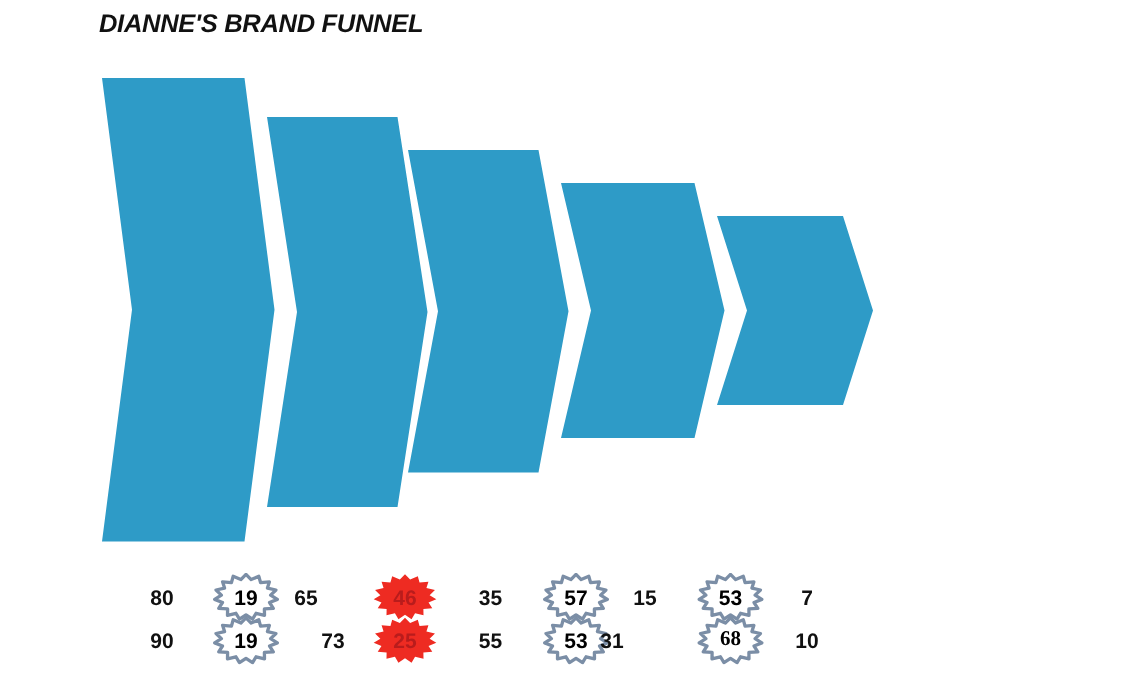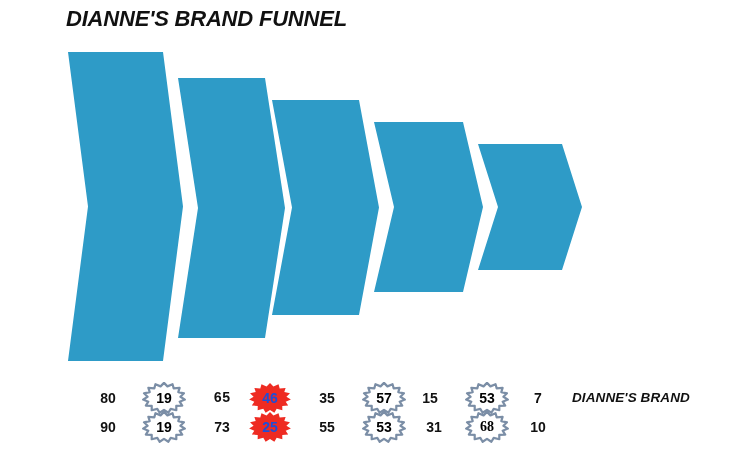--- a/index.html
+++ b/index.html
@@ -20,21 +20,21 @@
     left: 0; top: 0;
     width: 750px;
     height: 449px;
   }
 
   
   #chart-title {
     position: absolute;
     left: 66px;
     top: 6px;
-    font-size: 22px;
+    font-size: 17px;
     font-weight: bold;
     font-style: italic;
     letter-spacing: -0.2px;
     color: #111111;
     white-space: nowrap;
   }
 
   
   #funnel-area {
     position: absolute;
@@ -115,21 +115,21 @@
     top: 0;
     width: 46px;
     height: 32px;
     line-height: 32px;
     text-align: center;
     font-size: 14px;
     font-weight: bold;
     color: #000000;
   }
   .burst-text.filled {
-    color: #1d4ed8;
+    color: #b91c1c;
   }
 
   .series-label {
     position: absolute;
     left: 572px;
     top: 0;
     height: 28px;
     line-height: 28px;
     font-size: 13.5px;
     font-weight: bold;
@@ -163,21 +163,21 @@
 
   <div id="data-table">
     <div class="data-row" id="data-row-0">
         <div class="plain-value" style="left: 88px;">80</div>
         <div class="burst-cell" style="left: 141px;">
           <svg class="burst-svg" width="46" height="32" viewBox="0 0 46 32">
             <path d="M23.00 0.88 L26.43 4.38 L31.54 2.19 L32.70 6.39 L38.61 5.88 L37.29 10.06 L42.97 11.33 L39.41 14.76 L43.88 17.58 L38.69 19.67 L41.19 23.56 L35.26 23.95 L35.34 28.23 L29.71 26.85 L27.37 30.79 L23.00 27.88 L18.63 30.79 L16.29 26.85 L10.66 28.23 L10.74 23.95 L4.81 23.56 L7.31 19.67 L2.12 17.58 L6.59 14.76 L3.03 11.33 L8.71 10.06 L7.39 5.88 L13.30 6.39 L14.46 2.19 L19.57 4.38 Z" class="burst-outline-shape" fill="#ffffff" stroke="#7b8ea6"></path>
           </svg>
           <div class="burst-text">19</div>
         </div>
-        <div class="plain-value" style="left: 202px; font-family: Liberation Mono, monospace;">65</div>
+        <div class="plain-value" style="left: 184px;">65</div>
         <div class="burst-cell" style="left: 247px;">
           <svg class="burst-svg" width="46" height="32" viewBox="0 0 46 32">
             <path d="M23.00 0.88 L26.43 4.38 L31.54 2.19 L32.70 6.39 L38.61 5.88 L37.29 10.06 L42.97 11.33 L39.41 14.76 L43.88 17.58 L38.69 19.67 L41.19 23.56 L35.26 23.95 L35.34 28.23 L29.71 26.85 L27.37 30.79 L23.00 27.88 L18.63 30.79 L16.29 26.85 L10.66 28.23 L10.74 23.95 L4.81 23.56 L7.31 19.67 L2.12 17.58 L6.59 14.76 L3.03 11.33 L8.71 10.06 L7.39 5.88 L13.30 6.39 L14.46 2.19 L19.57 4.38 Z" class="burst-filled-shape" fill="#ee2b22"></path>
           </svg>
           <div class="burst-text filled">46</div>
         </div>
         <div class="plain-value" style="left: 307px;">35</div>
         <div class="burst-cell" style="left: 361px;">
           <svg class="burst-svg" width="46" height="32" viewBox="0 0 46 32">
             <path d="M23.00 0.88 L26.43 4.38 L31.54 2.19 L32.70 6.39 L38.61 5.88 L37.29 10.06 L42.97 11.33 L39.41 14.76 L43.88 17.58 L38.69 19.67 L41.19 23.56 L35.26 23.95 L35.34 28.23 L29.71 26.85 L27.37 30.79 L23.00 27.88 L18.63 30.79 L16.29 26.85 L10.66 28.23 L10.74 23.95 L4.81 23.56 L7.31 19.67 L2.12 17.58 L6.59 14.76 L3.03 11.33 L8.71 10.06 L7.39 5.88 L13.30 6.39 L14.46 2.19 L19.57 4.38 Z" class="burst-outline-shape" fill="#ffffff" stroke="#7b8ea6"></path>
@@ -185,21 +185,20 @@
           <div class="burst-text">57</div>
         </div>
         <div class="plain-value" style="left: 410px;">15</div>
         <div class="burst-cell" style="left: 464px;">
           <svg class="burst-svg" width="46" height="32" viewBox="0 0 46 32">
             <path d="M23.00 0.88 L26.43 4.38 L31.54 2.19 L32.70 6.39 L38.61 5.88 L37.29 10.06 L42.97 11.33 L39.41 14.76 L43.88 17.58 L38.69 19.67 L41.19 23.56 L35.26 23.95 L35.34 28.23 L29.71 26.85 L27.37 30.79 L23.00 27.88 L18.63 30.79 L16.29 26.85 L10.66 28.23 L10.74 23.95 L4.81 23.56 L7.31 19.67 L2.12 17.58 L6.59 14.76 L3.03 11.33 L8.71 10.06 L7.39 5.88 L13.30 6.39 L14.46 2.19 L19.57 4.38 Z" class="burst-outline-shape" fill="#ffffff" stroke="#7b8ea6"></path>
           </svg>
           <div class="burst-text">53</div>
         </div>
         <div class="plain-value" style="left: 518px;">7</div>
-        <div class="series-label">DIANNE'S BRAND</div>
       </div>
     <div class="data-row" id="data-row-1">
         <div class="plain-value" style="left: 88px;">90</div>
         <div class="burst-cell" style="left: 141px;">
           <svg class="burst-svg" width="46" height="32" viewBox="0 0 46 32">
             <path d="M23.00 0.88 L26.43 4.38 L31.54 2.19 L32.70 6.39 L38.61 5.88 L37.29 10.06 L42.97 11.33 L39.41 14.76 L43.88 17.58 L38.69 19.67 L41.19 23.56 L35.26 23.95 L35.34 28.23 L29.71 26.85 L27.37 30.79 L23.00 27.88 L18.63 30.79 L16.29 26.85 L10.66 28.23 L10.74 23.95 L4.81 23.56 L7.31 19.67 L2.12 17.58 L6.59 14.76 L3.03 11.33 L8.71 10.06 L7.39 5.88 L13.30 6.39 L14.46 2.19 L19.57 4.38 Z" class="burst-outline-shape" fill="#ffffff" stroke="#7b8ea6"></path>
           </svg>
           <div class="burst-text">19</div>
         </div>
         <div class="plain-value" style="left: 202px;">73</div>
@@ -209,21 +208,21 @@
           </svg>
           <div class="burst-text filled">25</div>
         </div>
         <div class="plain-value" style="left: 307px;">55</div>
         <div class="burst-cell" style="left: 361px;">
           <svg class="burst-svg" width="46" height="32" viewBox="0 0 46 32">
             <path d="M23.00 0.88 L26.43 4.38 L31.54 2.19 L32.70 6.39 L38.61 5.88 L37.29 10.06 L42.97 11.33 L39.41 14.76 L43.88 17.58 L38.69 19.67 L41.19 23.56 L35.26 23.95 L35.34 28.23 L29.71 26.85 L27.37 30.79 L23.00 27.88 L18.63 30.79 L16.29 26.85 L10.66 28.23 L10.74 23.95 L4.81 23.56 L7.31 19.67 L2.12 17.58 L6.59 14.76 L3.03 11.33 L8.71 10.06 L7.39 5.88 L13.30 6.39 L14.46 2.19 L19.57 4.38 Z" class="burst-outline-shape" fill="#ffffff" stroke="#7b8ea6"></path>
           </svg>
           <div class="burst-text">53</div>
         </div>
-        <div class="plain-value" style="left: 414px;">31</div>
+        <div class="plain-value" style="left: 388px;">31</div>
         <div class="burst-cell" style="left: 464px; font-family: Liberation Serif, serif;">
           <svg class="burst-svg" width="46" height="32" viewBox="0 0 46 32">
             <path d="M23.00 0.88 L26.43 4.38 L31.54 2.19 L32.70 6.39 L38.61 5.88 L37.29 10.06 L42.97 11.33 L39.41 14.76 L43.88 17.58 L38.69 19.67 L41.19 23.56 L35.26 23.95 L35.34 28.23 L29.71 26.85 L27.37 30.79 L23.00 27.88 L18.63 30.79 L16.29 26.85 L10.66 28.23 L10.74 23.95 L4.81 23.56 L7.31 19.67 L2.12 17.58 L6.59 14.76 L3.03 11.33 L8.71 10.06 L7.39 5.88 L13.30 6.39 L14.46 2.19 L19.57 4.38 Z" class="burst-outline-shape" fill="#ffffff" stroke="#7b8ea6"></path>
           </svg>
           <div class="burst-text">68</div>
         </div>
         <div class="plain-value" style="left: 518px;">10</div>
       </div>
   </div>
 

